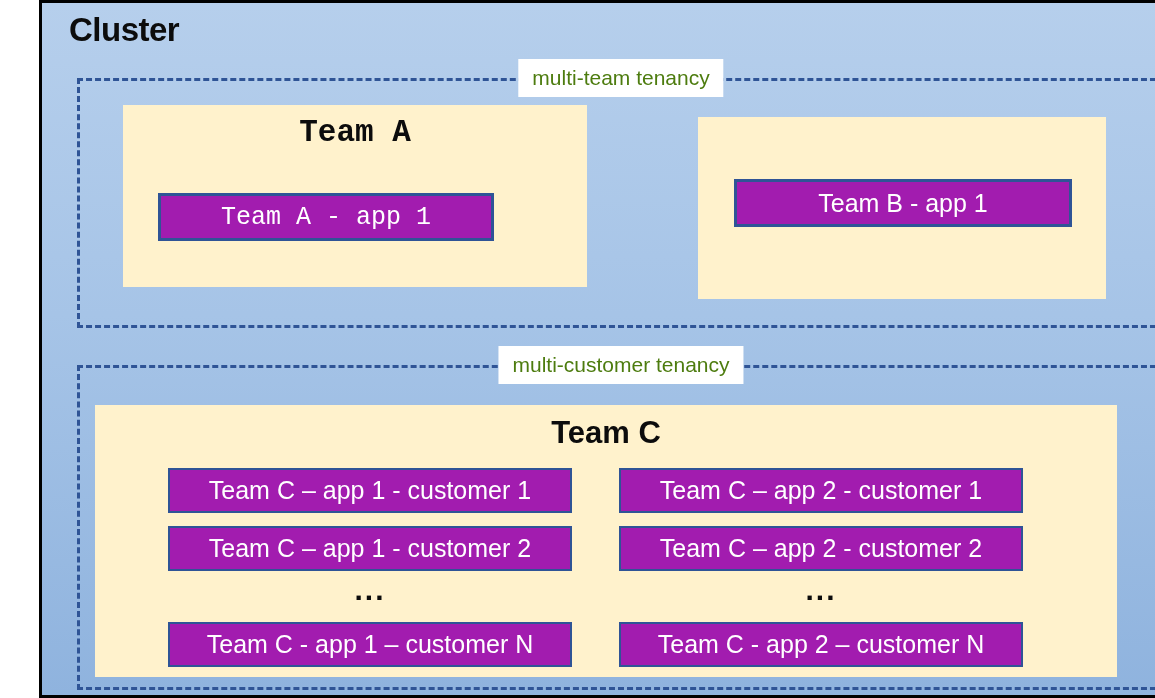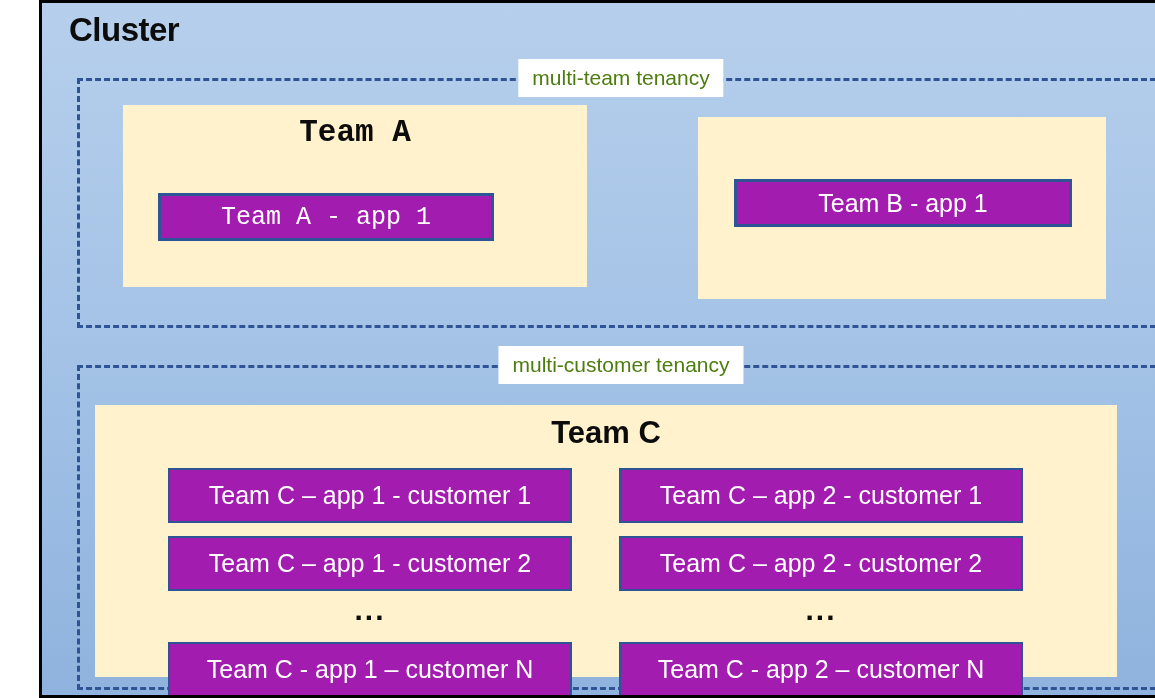--- a/index.html
+++ b/index.html
@@ -83,21 +83,21 @@
     position: absolute;
     top: 63px;
     width: 404px;
     display: flex;
     flex-direction: column;
   }
   .customer-col.col1 { left: 73px; }
   .customer-col.col2 { left: 524px; }
   .customer-col .app-box {
     position: static;
-    height: 55px;
+    height: 45px;
     border-width: 2px;
     margin-bottom: 13px;
   }
   .ellipsis-row {
     height: 25px;
     margin-bottom: 13px;
     text-align: center;
     font-size: 30px;
     font-weight: bold;
     color: #0c0c0c;

